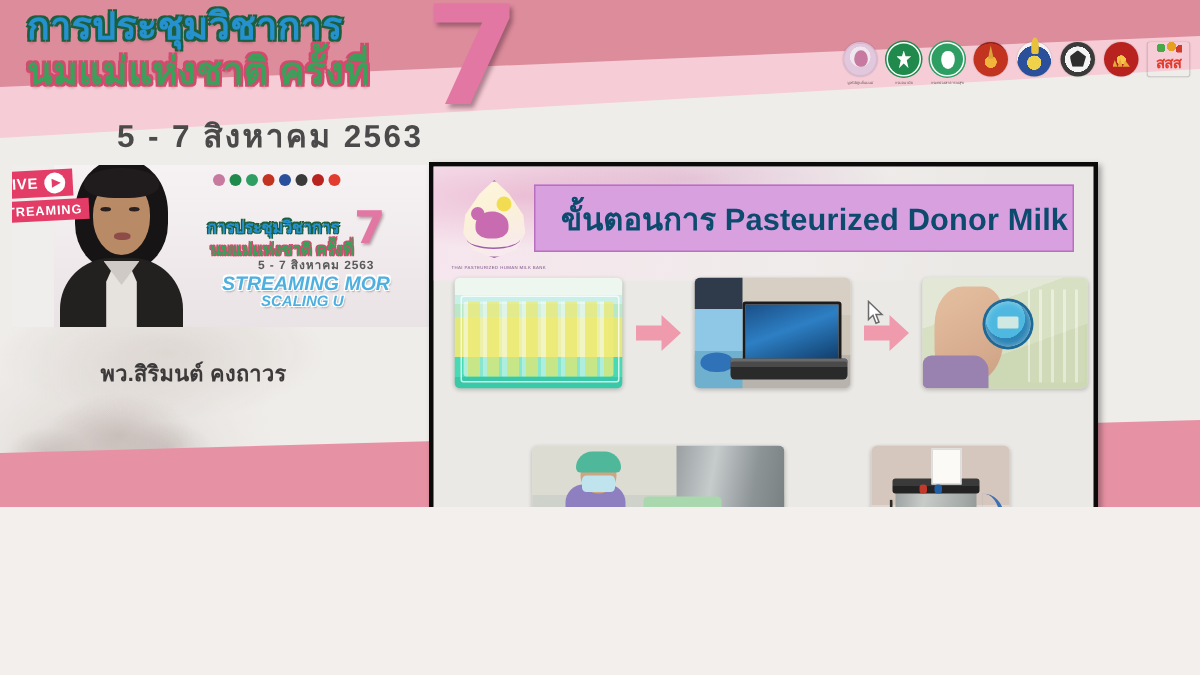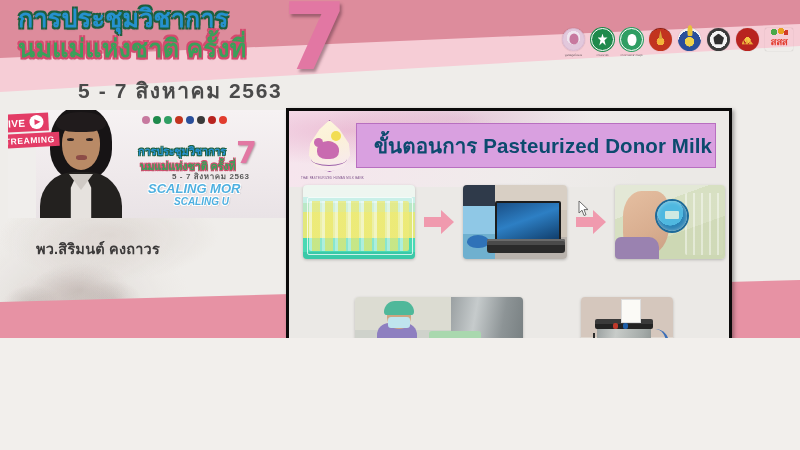--- a/index.html
+++ b/index.html
@@ -315,21 +315,21 @@
     background: #e33c66;
     color: #fff;
     font-size: 8.5px; font-weight: bold;
     padding: 2px 5px 2px 16px;
     letter-spacing: .6px;
     white-space: nowrap;
   }
 
   .speaker-name {
     position: absolute;
-    left: 36px; top: 237px;
+    left: 67px; top: 237px;
     font-size: 14.5px;
     color: #3c3a3a;
     font-weight: bold;
     white-space: nowrap;
     letter-spacing: .2px;
   }
 
   
   .slide {
     position: absolute;
@@ -640,21 +640,21 @@
           <div class="vp-logo" style="background:#c2341f"></div>
           <div class="vp-logo" style="background:#2a4f9b"></div>
           <div class="vp-logo" style="background:#3a3a3a"></div>
           <div class="vp-logo" style="background:#b8231f"></div>
           <div class="vp-logo" style="background:#e23c2e"></div>
         </div>
         <div class="vp-title1">การประชุมวิชาการ</div>
         <div class="vp-num">7</div>
         <div class="vp-title2">นมแม่แห่งชาติ ครั้งที่</div>
         <div class="vp-date">5 - 7 สิงหาคม 2563</div>
-        <div class="vp-tag1">SCALING MOR</div>
+        <div class="vp-tag1">STREAMING MOR</div>
         <div class="vp-tag2">SCALING U</div>
       </div>
 
       <div class="speaker">
         <div class="hair"></div>
         <div class="face"></div>
         <div class="fringe"></div>
         <div class="eye-l"></div>
         <div class="eye-r"></div>
         <div class="mouth"></div>

